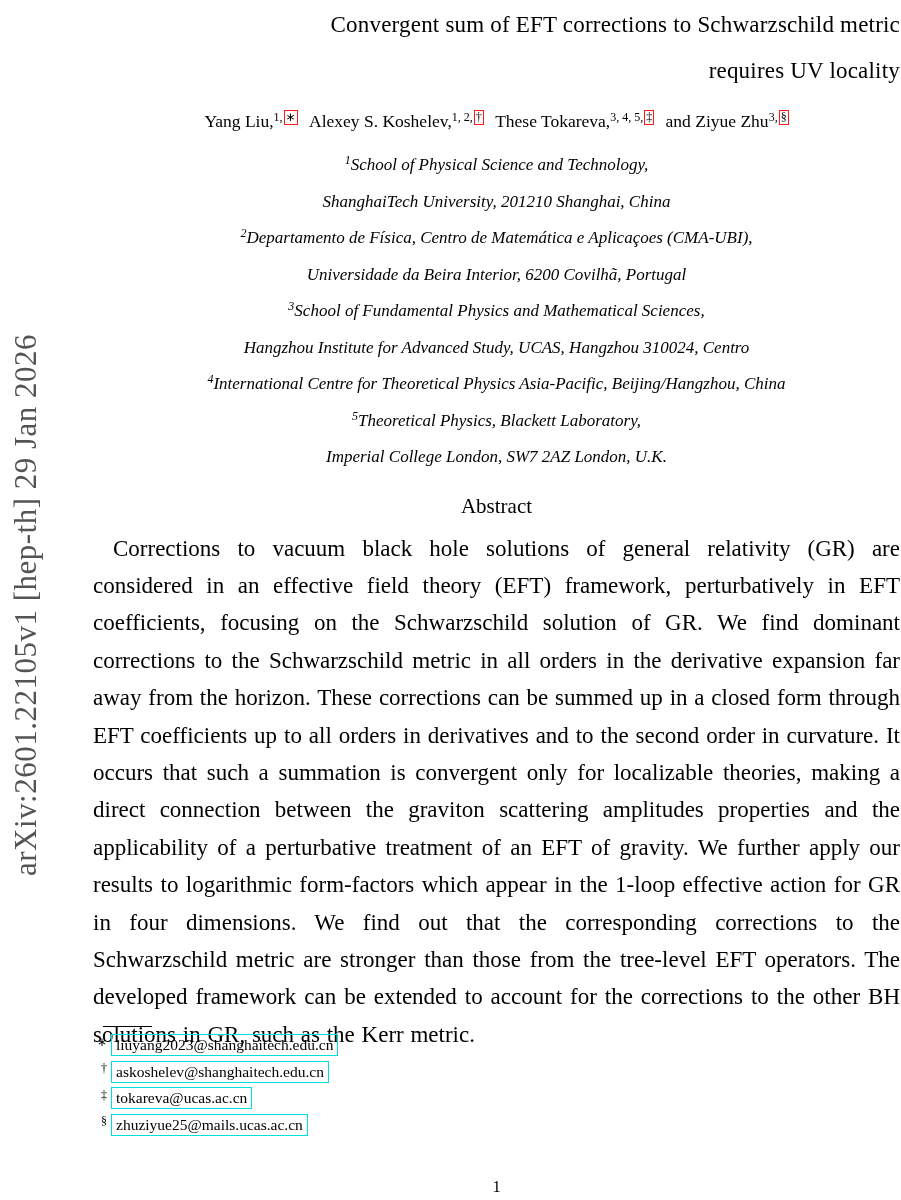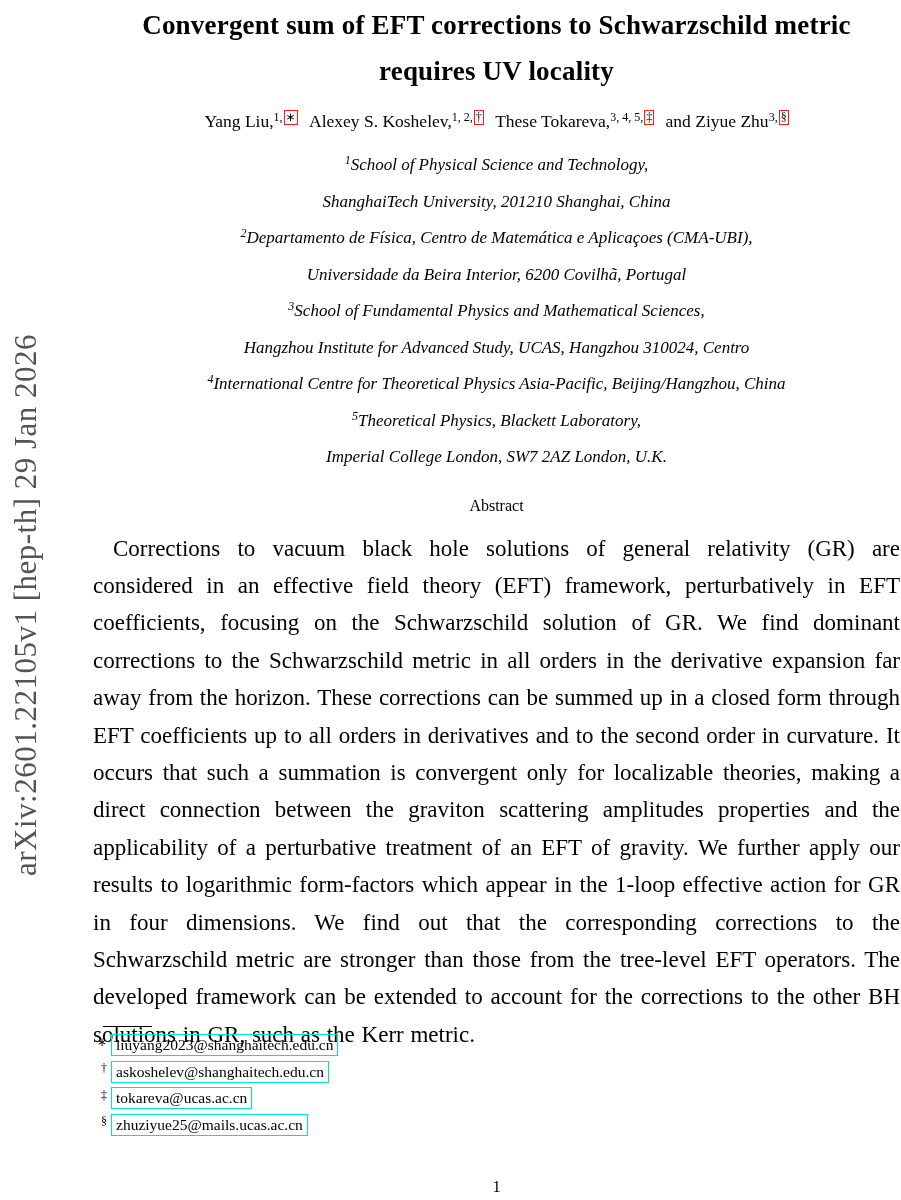--- a/index.html
+++ b/index.html
@@ -19,24 +19,24 @@
     letter-spacing: 0.5px;
     color: var(--watermark-gray, #555);
   }
   .content {
     position: absolute;
     left: 93px; top: 0;
     width: 807px;
   }
   .title {
     margin-top: 2px;
-    font-size: 27px;
-    font-weight: 700;
+    font-size: 23px;
+    font-weight: 400;
     line-height: 46px;
-    text-align: center;
+    text-align: right;
     letter-spacing: 0.2px;
   }
   .authors {
     margin-top: 14px;
     font-size: 17.5px;
     line-height: 27px;
     text-align: center;
   }
   .author + .author { margin-left: 7px; }
   .sup {
@@ -57,21 +57,21 @@
   }
   .affiliations {
     margin-top: 12px;
     font-size: 17px;
     font-style: italic;
     line-height: 36.5px;
     text-align: center;
   }
   .abstract-heading {
     margin-top: 15px;
-    font-size: 16px;
+    font-size: 21px;
     line-height: 30px;
     text-align: center;
   }
   .abstract-text {
     margin-top: 9px;
     font-size: 23px;
     line-height: 37.4px;
     text-align: justify;
     text-indent: 20px;
     word-spacing: 1px;

